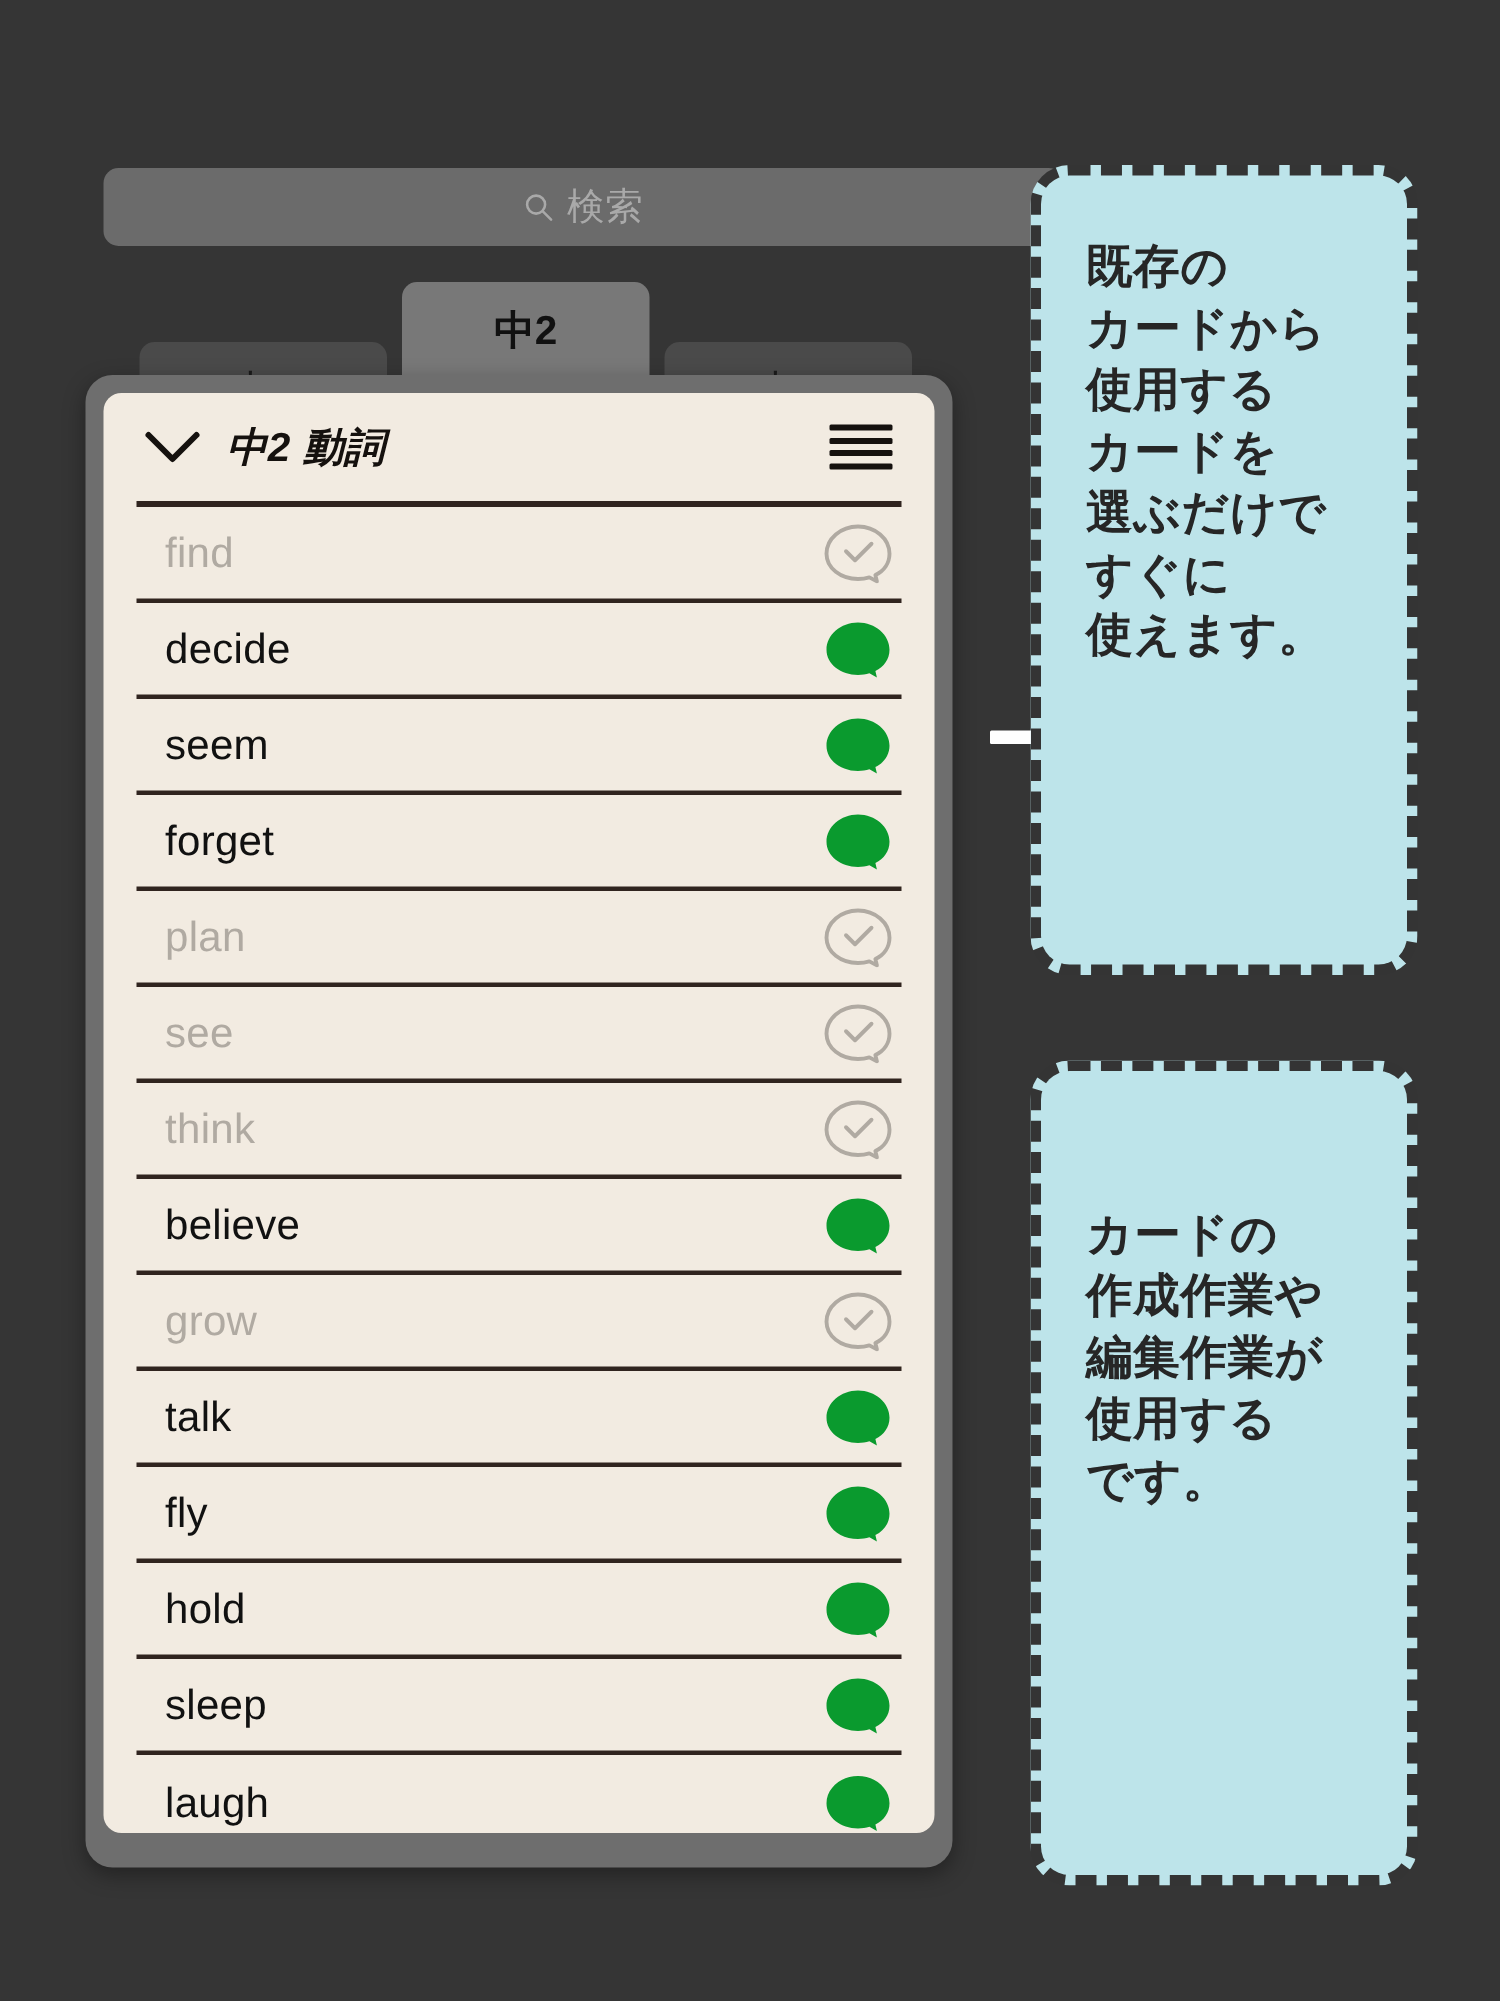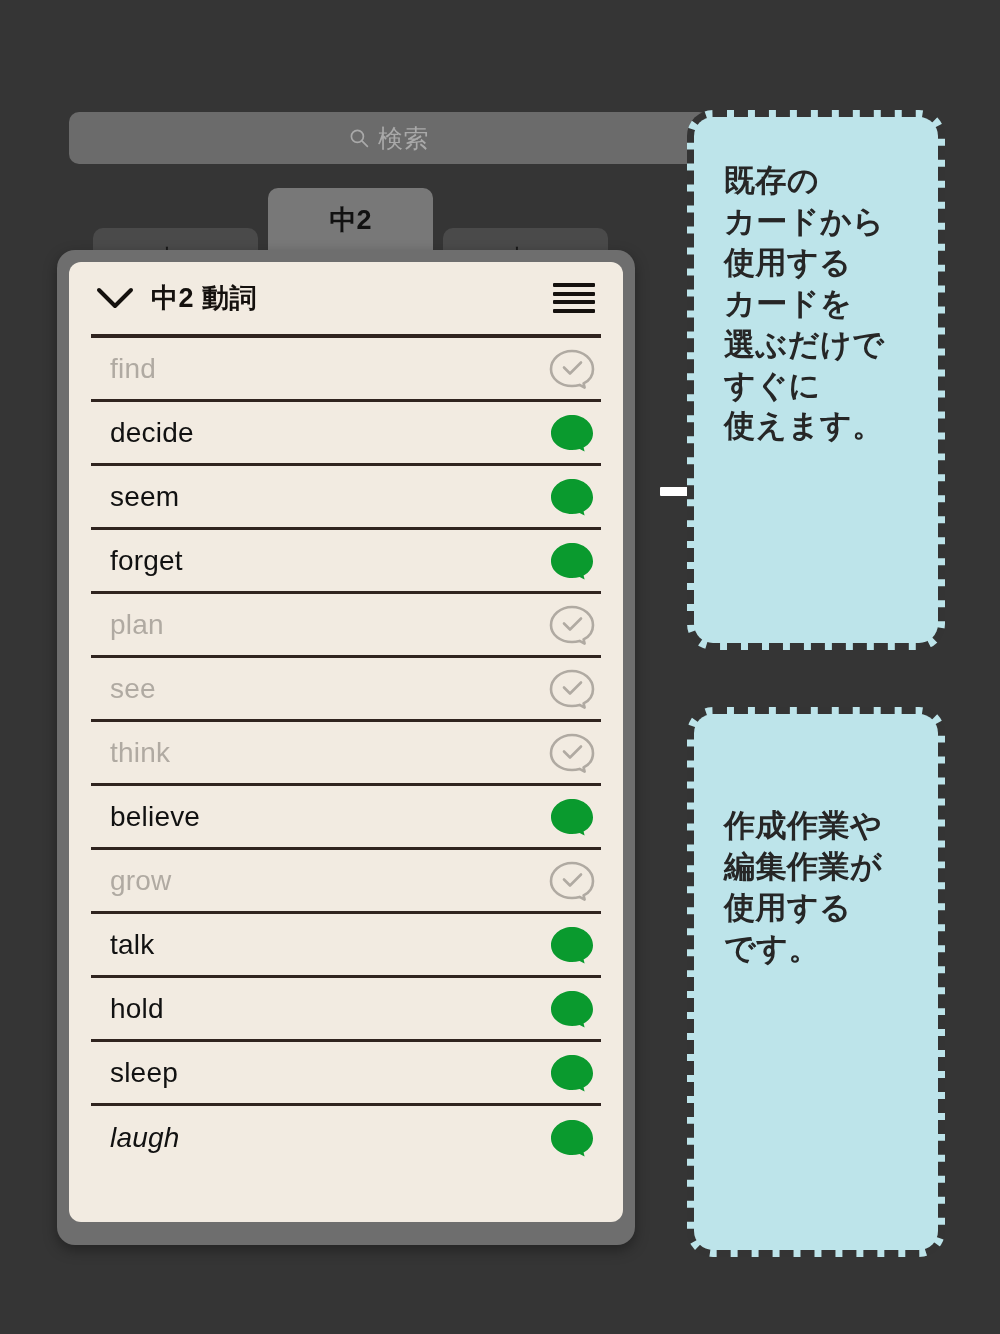--- a/index.html
+++ b/index.html
@@ -105,20 +105,21 @@
     padding: 0 28px 0 26px;
     position: relative;
   }
   #chevron-down-icon { width: 40px; height: 26px; display: block; }
   #card-title {
     font-size: 27px;
     font-weight: bold;
     color: #15110e;
     margin-left: 16px;
     letter-spacing: 0.5px;
+    font-style: italic;
   }
   #hamburger-menu-icon {
     margin-left: auto;
     width: 42px;
     height: 30px;
     display: flex;
     flex-direction: column;
     justify-content: space-between;
   }
   #hamburger-menu-icon i {
@@ -136,21 +137,21 @@
 
   
   #word-list { padding: 0 22px; }
   .word-row {
     height: 64px;
     display: flex;
     align-items: center;
     border-bottom: 3px solid #30241f;
     position: relative;
   }
-  .word-row:last-child { border-bottom: none; font-style: italic; }
+  .word-row:last-child { border-bottom: none; }
   .word-label {
     font-size: 28px;
     color: #111;
     padding-left: 19px;
     letter-spacing: 0.2px;
   }
   .word-row.off .word-label { color: #b0aaa2; }
   .bubble {
     margin-left: auto;
     margin-right: 6px;
@@ -159,20 +160,21 @@
     display: block;
   }
 
   
   .callout {
     position: absolute;
     background: #bde4ea;
     border: 7px dashed #343434;
     border-radius: 26px;
     padding: 44px 26px 26px 30px;
+    font-family: Liberation Mono, monospace;
   }
   #callout-1 { left: 687px; top: 110px; width: 258px; height: 540px; }
   #callout-2 { left: 687px; top: 707px; width: 258px; height: 550px; padding-top: 92px; }
   .callout .cline {
     display: block;
     font-size: 31px;
     font-weight: bold;
     color: #262626;
     line-height: 1.32;
     letter-spacing: 0.5px;
@@ -289,20 +291,26 @@
                 <polyline points="15,18.5 21,24.5 32,13.5" fill="none" stroke="#b0aaa2" stroke-width="2.6" stroke-linecap="round" stroke-linejoin="round"></polyline>
               </svg></span>
           </div>
           <div class="word-row">
             <span class="word-label">talk</span>
             <span class="bubble"><svg viewBox="0 0 46 40" width="46" height="40">
                 <path d="M23,2 C34.5,2 44,10.2 44,20.2 C44,26.4 40.3,31.6 34.6,34.4 L35.6,38.6 L30.6,35.9 C28.3,36.6 25.7,37 23,37 C11.5,37 2,29.8 2,20.2 C2,10.2 11.5,2 23,2 Z" fill="#0a9a2e"></path>
               </svg></span>
           </div>
           <div class="word-row">
+            <span class="word-label">fly</span>
+            <span class="bubble"><svg viewBox="0 0 46 40" width="46" height="40">
+                <path d="M23,2 C34.5,2 44,10.2 44,20.2 C44,26.4 40.3,31.6 34.6,34.4 L35.6,38.6 L30.6,35.9 C28.3,36.6 25.7,37 23,37 C11.5,37 2,29.8 2,20.2 C2,10.2 11.5,2 23,2 Z" fill="#0a9a2e"></path>
+              </svg></span>
+          </div>
+          <div class="word-row">
             <span class="word-label">hold</span>
             <span class="bubble"><svg viewBox="0 0 46 40" width="46" height="40">
                 <path d="M23,2 C34.5,2 44,10.2 44,20.2 C44,26.4 40.3,31.6 34.6,34.4 L35.6,38.6 L30.6,35.9 C28.3,36.6 25.7,37 23,37 C11.5,37 2,29.8 2,20.2 C2,10.2 11.5,2 23,2 Z" fill="#0a9a2e"></path>
               </svg></span>
           </div>
           <div class="word-row">
             <span class="word-label">sleep</span>
             <span class="bubble"><svg viewBox="0 0 46 40" width="46" height="40">
                 <path d="M23,2 C34.5,2 44,10.2 44,20.2 C44,26.4 40.3,31.6 34.6,34.4 L35.6,38.6 L30.6,35.9 C28.3,36.6 25.7,37 23,37 C11.5,37 2,29.8 2,20.2 C2,10.2 11.5,2 23,2 Z" fill="#0a9a2e"></path>
               </svg></span>
@@ -324,17 +332,18 @@
 <div class="callout" id="callout-1">
     <span class="cline">既存の</span>
     <span class="cline">カードから</span>
     <span class="cline">使用する</span>
     <span class="cline">カードを</span>
     <span class="cline">選ぶだけで</span>
     <span class="cline">すぐに</span>
     <span class="cline">使えます。</span>
   </div>
 <div class="callout" id="callout-2">
+    <span class="cline">カードの</span>
     <span class="cline">作成作業や</span>
     <span class="cline">編集作業が</span>
     <span class="cline">使用する</span>
     <span class="cline">です。</span>
   </div>
 
 </body></html>

